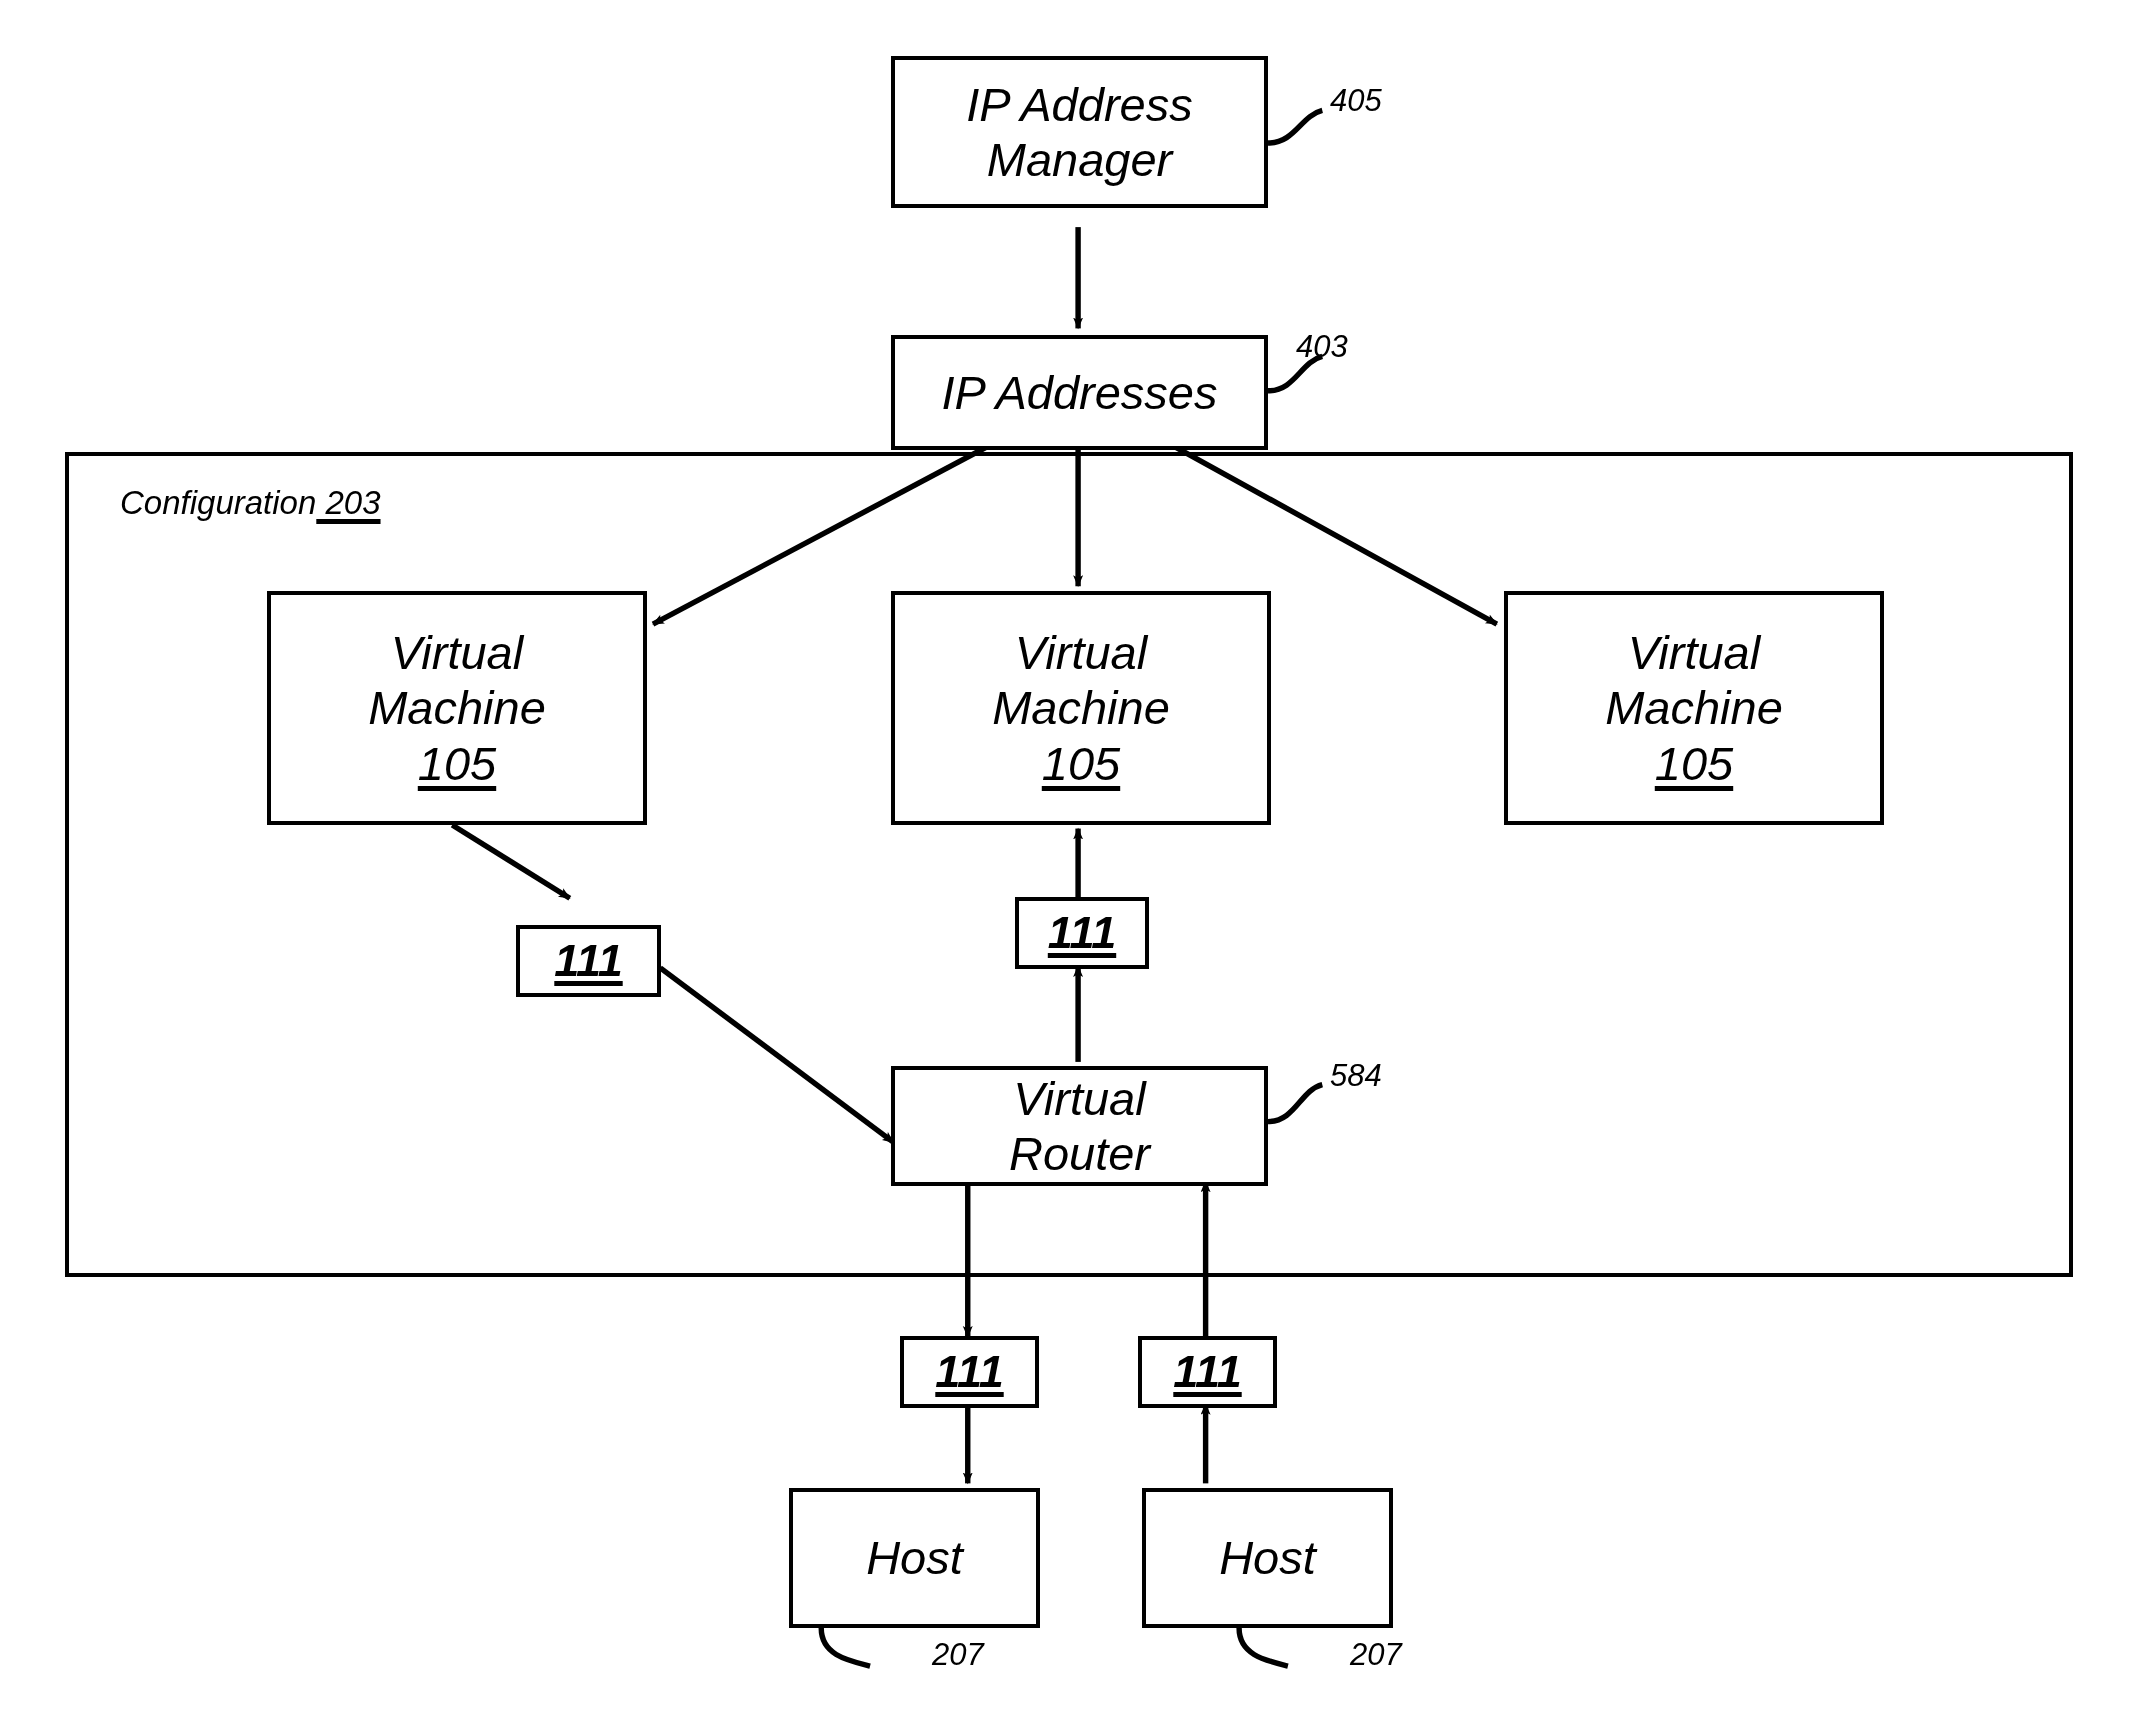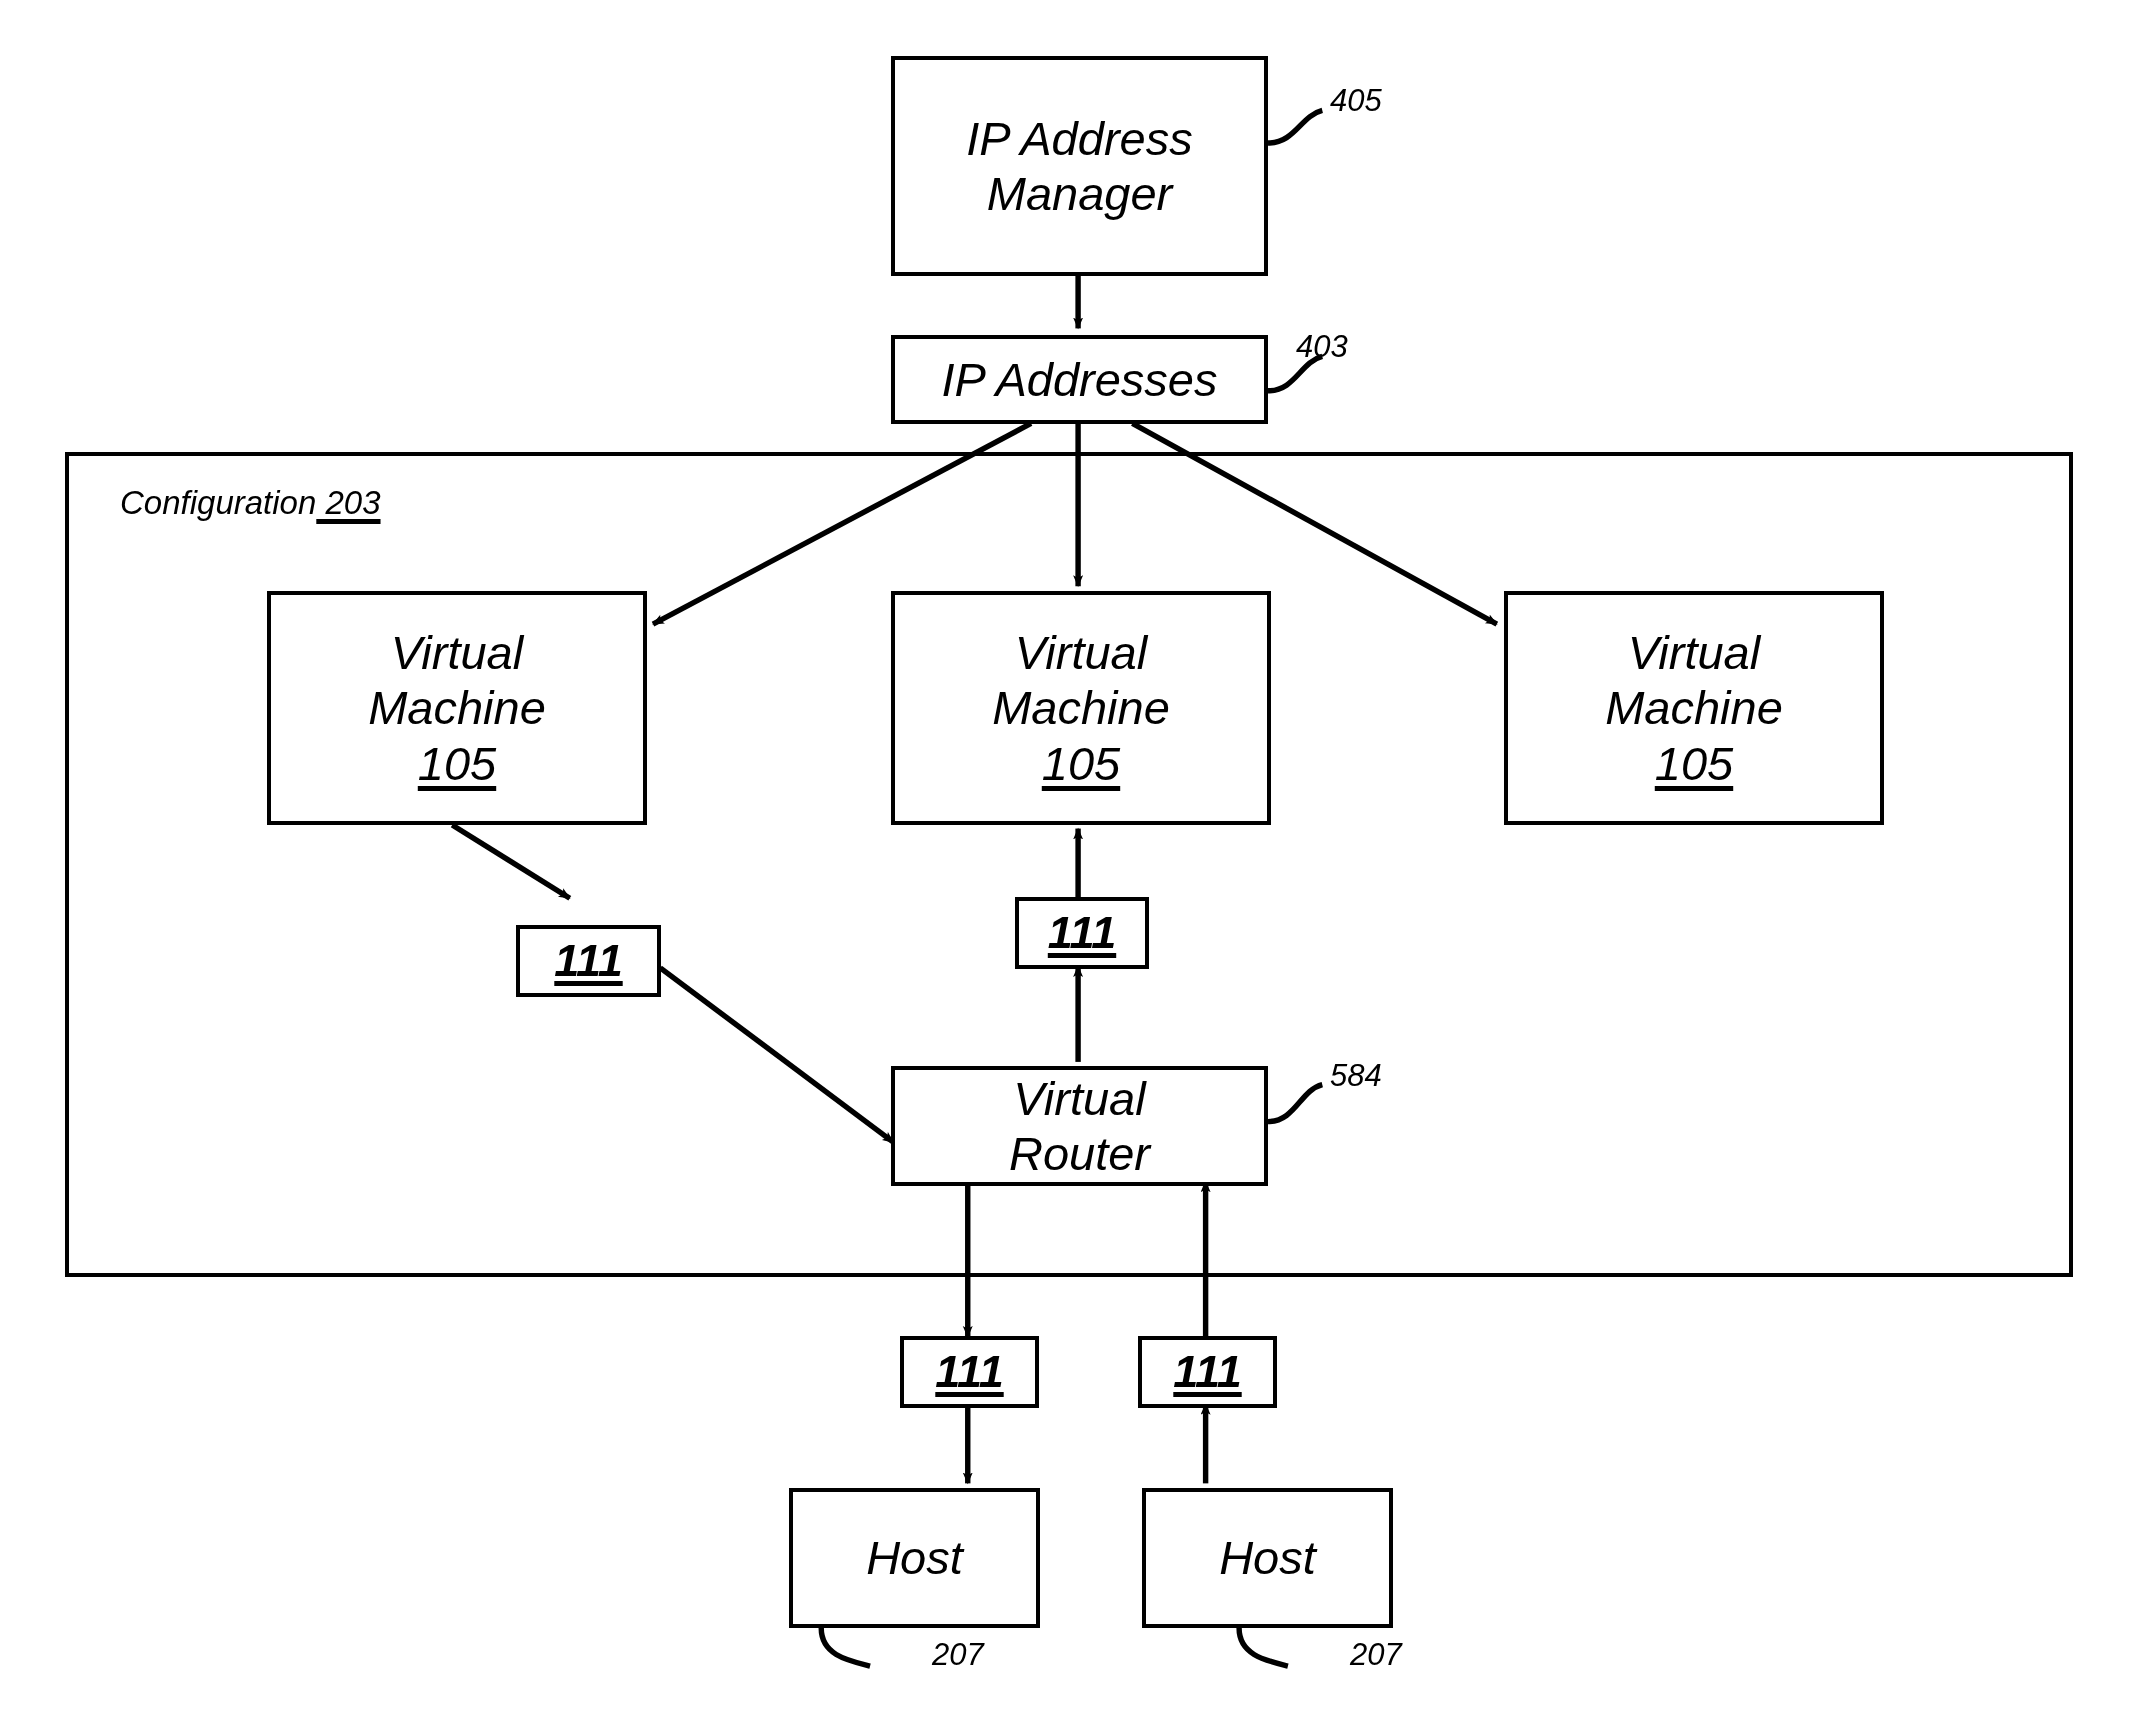--- a/index.html
+++ b/index.html
@@ -133,27 +133,27 @@
 
     <path d="M1370,1800 C1370,1830 1400,1836 1424,1842" stroke="#000000" stroke-width="6" fill="none"></path>
   </svg>
 
   <div class="group-box" style="left:65px; top:452px; width:2008px; height:825px;"></div>
 
   <div class="group-label" style="left:120px; top:484px;">
     <span>Configuration</span><span class="num"> 203</span>
   </div>
 
-  <div class="node big-node" style="left:891px; top:56px; width:377px; height:220px;">
+  <div class="node big-node" style="left:891px; top:56px; width:377px; height:152px;">
     <span class="ln">IP Address</span>
     <span class="ln">Manager</span>
   </div>
   <div class="ref-num" style="left:1330px; top:83px;">405</div>
 
-  <div class="node big-node" style="left:891px; top:335px; width:377px; height:89px;">
+  <div class="node big-node" style="left:891px; top:335px; width:377px; height:115px;">
     <span class="ln">IP Addresses</span>
   </div>
   <div class="ref-num" style="left:1296px; top:329px;">403</div>
 
   <div class="node big-node" style="left:267px; top:591px; width:380px; height:234px;">
     <span class="ln">Virtual</span>
     <span class="ln">Machine</span>
     <span class="ln vm-id">105</span>
   </div>
 

